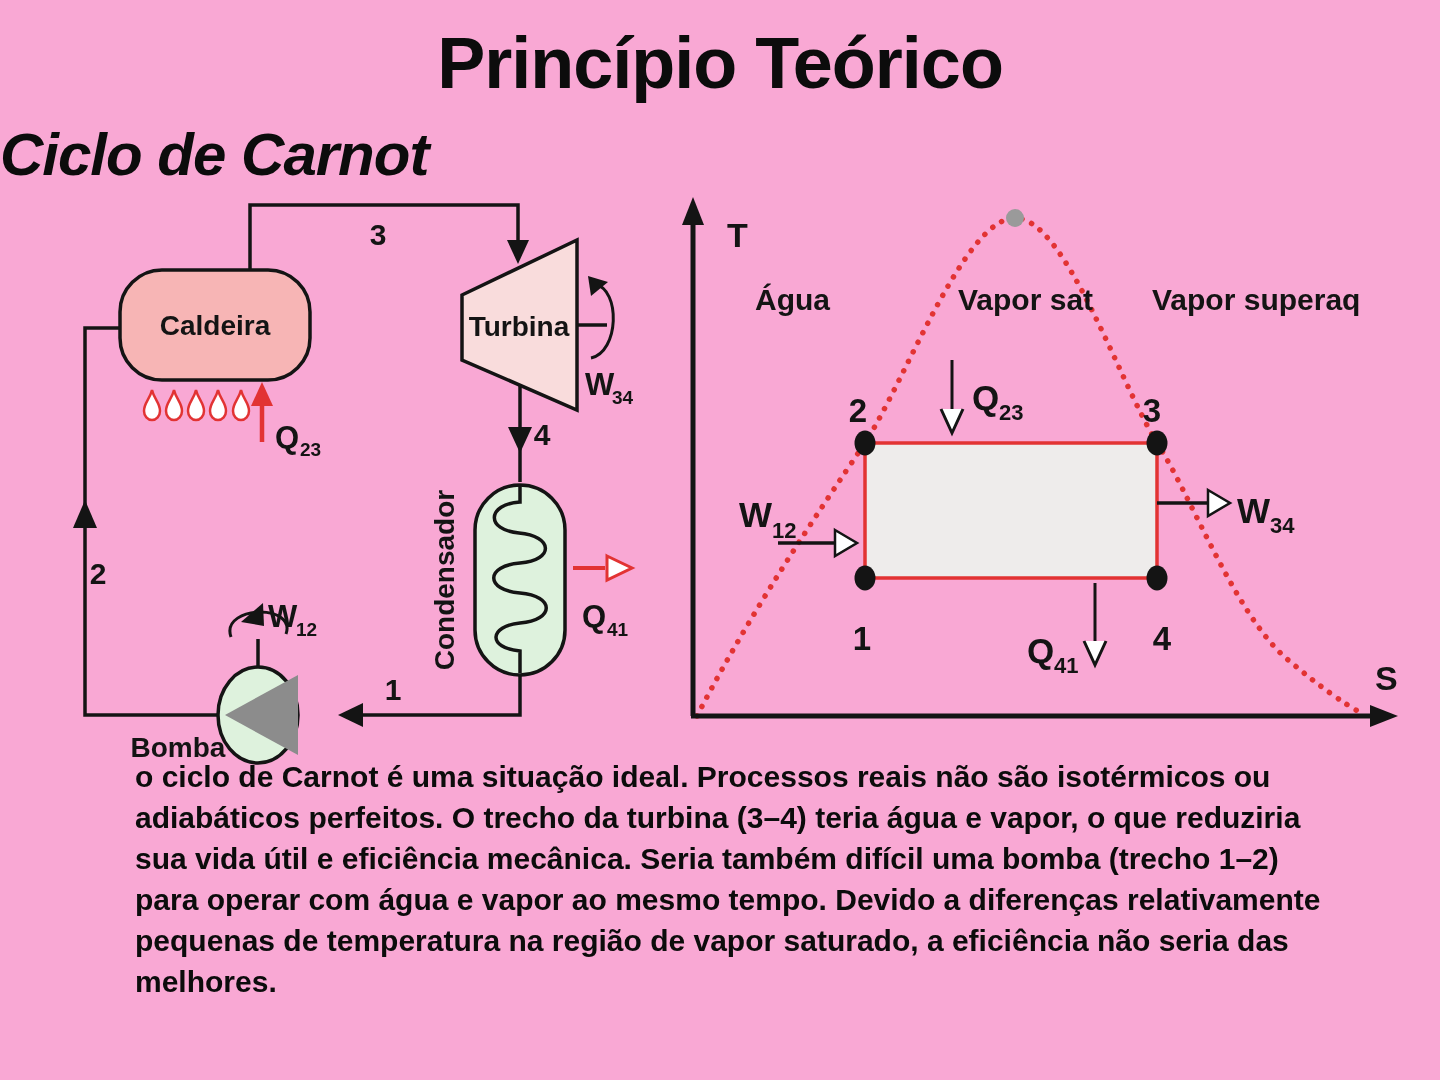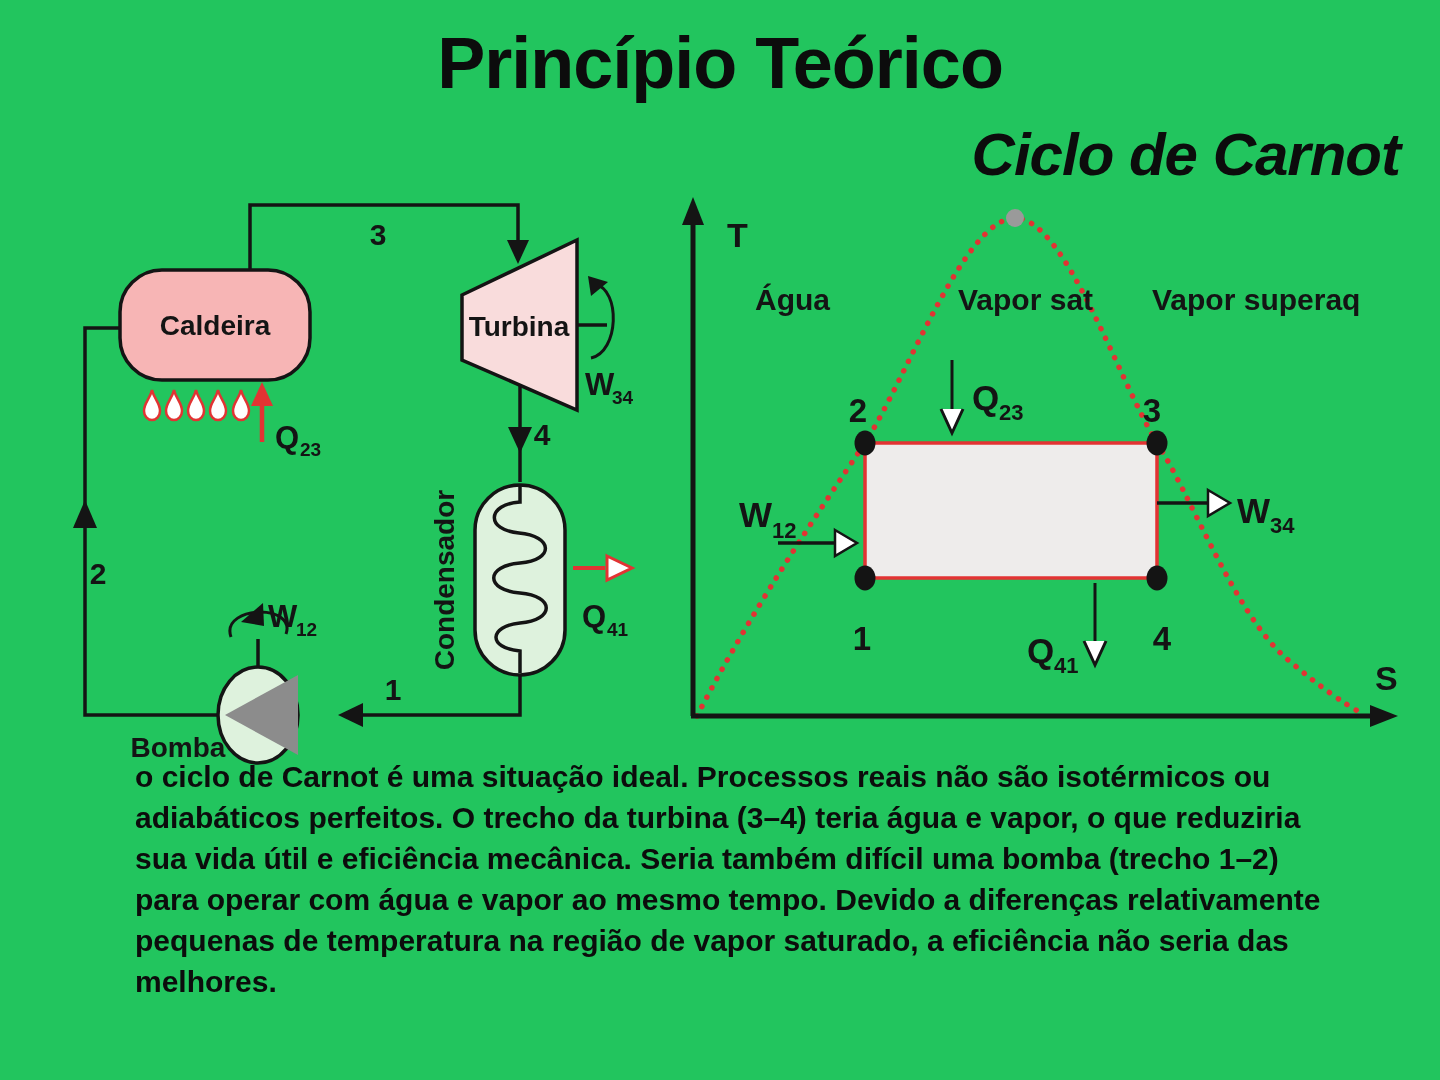--- a/index.html
+++ b/index.html
@@ -1,20 +1,20 @@
 <!DOCTYPE html>
 <html><head>
 <meta charset="utf-8">
 <style>
   html,body{margin:0;padding:0;background:#fff;}
-  .slide{position:relative;width:1440px;height:1080px;background:#22c55e;overflow:hidden;
+  .slide{position:relative;width:1440px;height:1080px;background:#f9a8d4;overflow:hidden;
          font-family:"Liberation Sans",sans-serif;color:#0c0c0c;}
   .title{position:absolute;top:22px;left:0;width:1440px;text-align:center;
          font-size:72px;font-weight:700;letter-spacing:-1px;}
-  .subtitle{position:absolute;top:120px;left:0;width:1400px;text-align:right;
+  .subtitle{position:absolute;top:120px;left:0;width:1400px;text-align:left;
          font-size:60px;font-weight:700;font-style:italic;letter-spacing:-1px;}
   .caption{position:absolute;top:756px;left:135px;width:1190px;
          font-size:30px;font-weight:700;line-height:41px;}
   svg text{font-family:"Liberation Sans",sans-serif;font-weight:600;fill:#141414;}
   .lbl{font-size:28px;}
   .num{font-size:30px;}
   .sym{font-size:31px;}
   .sub{font-size:19px;}
   .axis{font-size:34px;}
   .region{font-size:30px;font-weight:600;}

